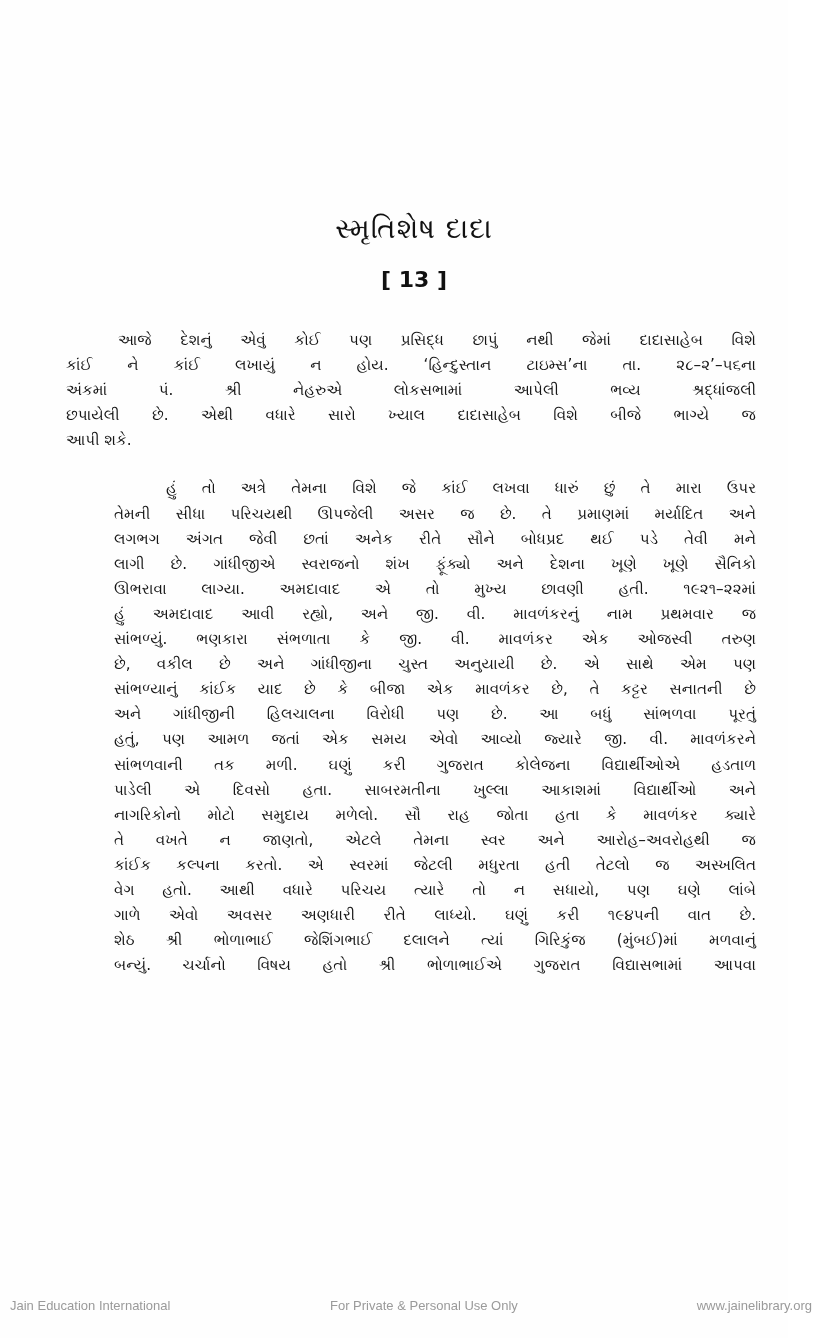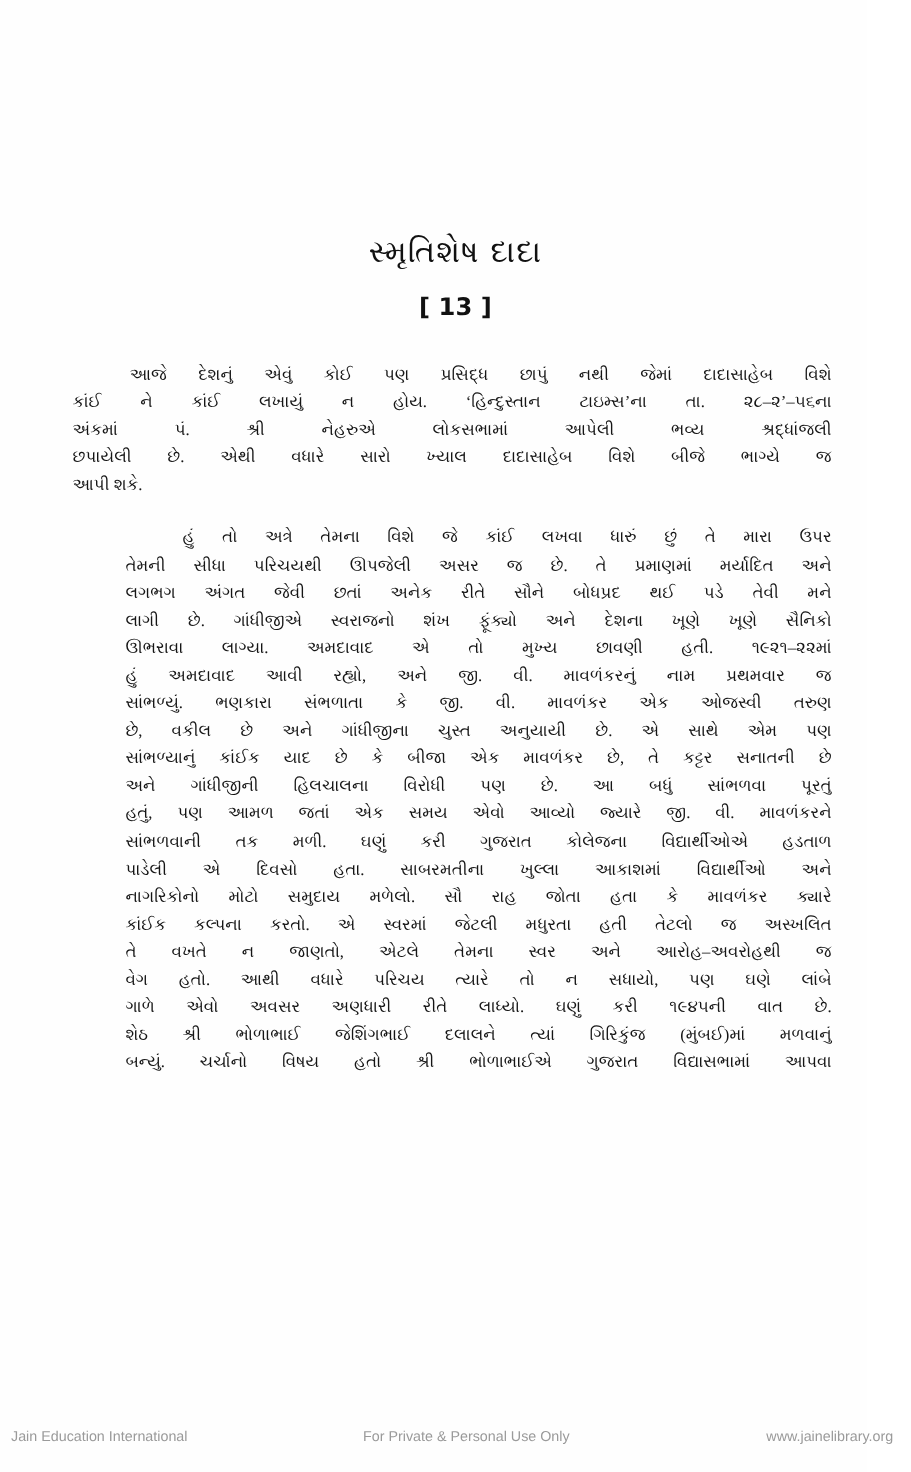--- a/index.html
+++ b/index.html
@@ -1,20 +1,20 @@
 <!DOCTYPE html>
 <html><head>
   <meta charset="utf-8">
   <style>
     html, body { margin: 0; padding: 0; background: #ffffff; }
     body { width: 828px; height: 1338px; position: relative; overflow: hidden; font-family: "DejaVu Sans", sans-serif; color: #141414; }
     .page { position: absolute; left: 0; top: 0; width: 788px; height: 1338px; background: #fefefe; }
     .title { position: absolute; top: 212px; left: 0; width: 828px; text-align: center; font-size: 28px; letter-spacing: 1px; color: #111; }
     .chapter { position: absolute; top: 267px; left: 0; width: 828px; text-align: center; font-size: 22px; font-weight: bold; color: #111; }
-    .body { position: absolute; left: 66px; top: 328px; width: 690px; font-family: Liberation Serif, serif; }
+    .body { position: absolute; left: 66px; top: 328px; width: 690px; }
     .para { margin: 0; }
     .line { display: block; height: 25.1px; line-height: 25.1px; font-size: 15.2px; white-space: nowrap; text-align: justify; text-align-last: justify; color: #151515; }
     .line.last { text-align-last: left; }
     .line.indent { padding-left: 52px; }
     .para + .para { margin-top: 23px; margin-left: 48px; }
     .footer { position: absolute; top: 1298px; left: 0; width: 828px; height: 20px; font-family: "Liberation Sans", sans-serif; font-size: 13px; color: #9a9a9a; text-align: center; }
     .footer span { position: absolute; top: 0; white-space: nowrap; }
     .footer .f-left { left: 10px; }
     .footer .f-center { left: 330px; }
     .footer .f-right { right: 16px; }
@@ -45,22 +45,22 @@
       <span class="line">ઊભરાવા લાગ્યા. અમદાવાદ એ તો મુખ્ય છાવણી હતી. ૧૯૨૧–૨૨માં</span>
       <span class="line">હું અમદાવાદ આવી રહ્યો, અને જી. વી. માવળંકરનું નામ પ્રથમવાર જ</span>
       <span class="line">સાંભળ્યું. ભણકારા સંભળાતા કે જી. વી. માવળંકર એક ઓજસ્વી તરુણ</span>
       <span class="line">છે, વકીલ છે અને ગાંધીજીના ચુસ્ત અનુયાયી છે. એ સાથે એમ પણ</span>
       <span class="line">સાંભળ્યાનું કાંઈક યાદ છે કે બીજા એક માવળંકર છે, તે કટ્ટર સનાતની છે</span>
       <span class="line">અને ગાંધીજીની હિલચાલના વિરોધી પણ છે. આ બધું સાંભળવા પૂરતું</span>
       <span class="line">હતું, પણ આમળ જતાં એક સમય એવો આવ્યો જ્યારે જી. વી. માવળંકરને</span>
       <span class="line">સાંભળવાની તક મળી. ઘણું કરી ગુજરાત કોલેજના વિદ્યાર્થીઓએ હડતાળ</span>
       <span class="line">પાડેલી એ દિવસો હતા. સાબરમતીના ખુલ્લા આકાશમાં વિદ્યાર્થીઓ અને</span>
       <span class="line">નાગરિકોનો મોટો સમુદાય મળેલો. સૌ રાહ જોતા હતા કે માવળંકર ક્યારે</span>
+      <span class="line">તે વખતે ન જાણતો, એટલે તેમના સ્વર અને આરોહ–અવરોહથી જ</span>
       <span class="line">કાંઈક કલ્પના કરતો. એ સ્વરમાં જેટલી મધુરતા હતી તેટલો જ અસ્ખલિત</span>
-      <span class="line">તે વખતે ન જાણતો, એટલે તેમના સ્વર અને આરોહ–અવરોહથી જ</span>
       <span class="line">વેગ હતો. આથી વધારે પરિચય ત્યારે તો ન સધાયો, પણ ઘણે લાંબે</span>
       <span class="line">ગાળે એવો અવસર અણધારી રીતે લાધ્યો. ઘણું કરી ૧૯૪૫ની વાત છે.</span>
       <span class="line">શેઠ શ્રી ભોળાભાઈ જેશિંગભાઈ દલાલને ત્યાં ગિરિકુંજ (મુંબઈ)માં મળવાનું</span>
       <span class="line">બન્યું. ચર્ચાનો વિષય હતો શ્રી ભોળાભાઈએ ગુજરાત વિદ્યાસભામાં આપવા</span>
     </div>
 
   </div>
 
   <div class="footer">
     <span class="f-left">Jain Education International</span>

